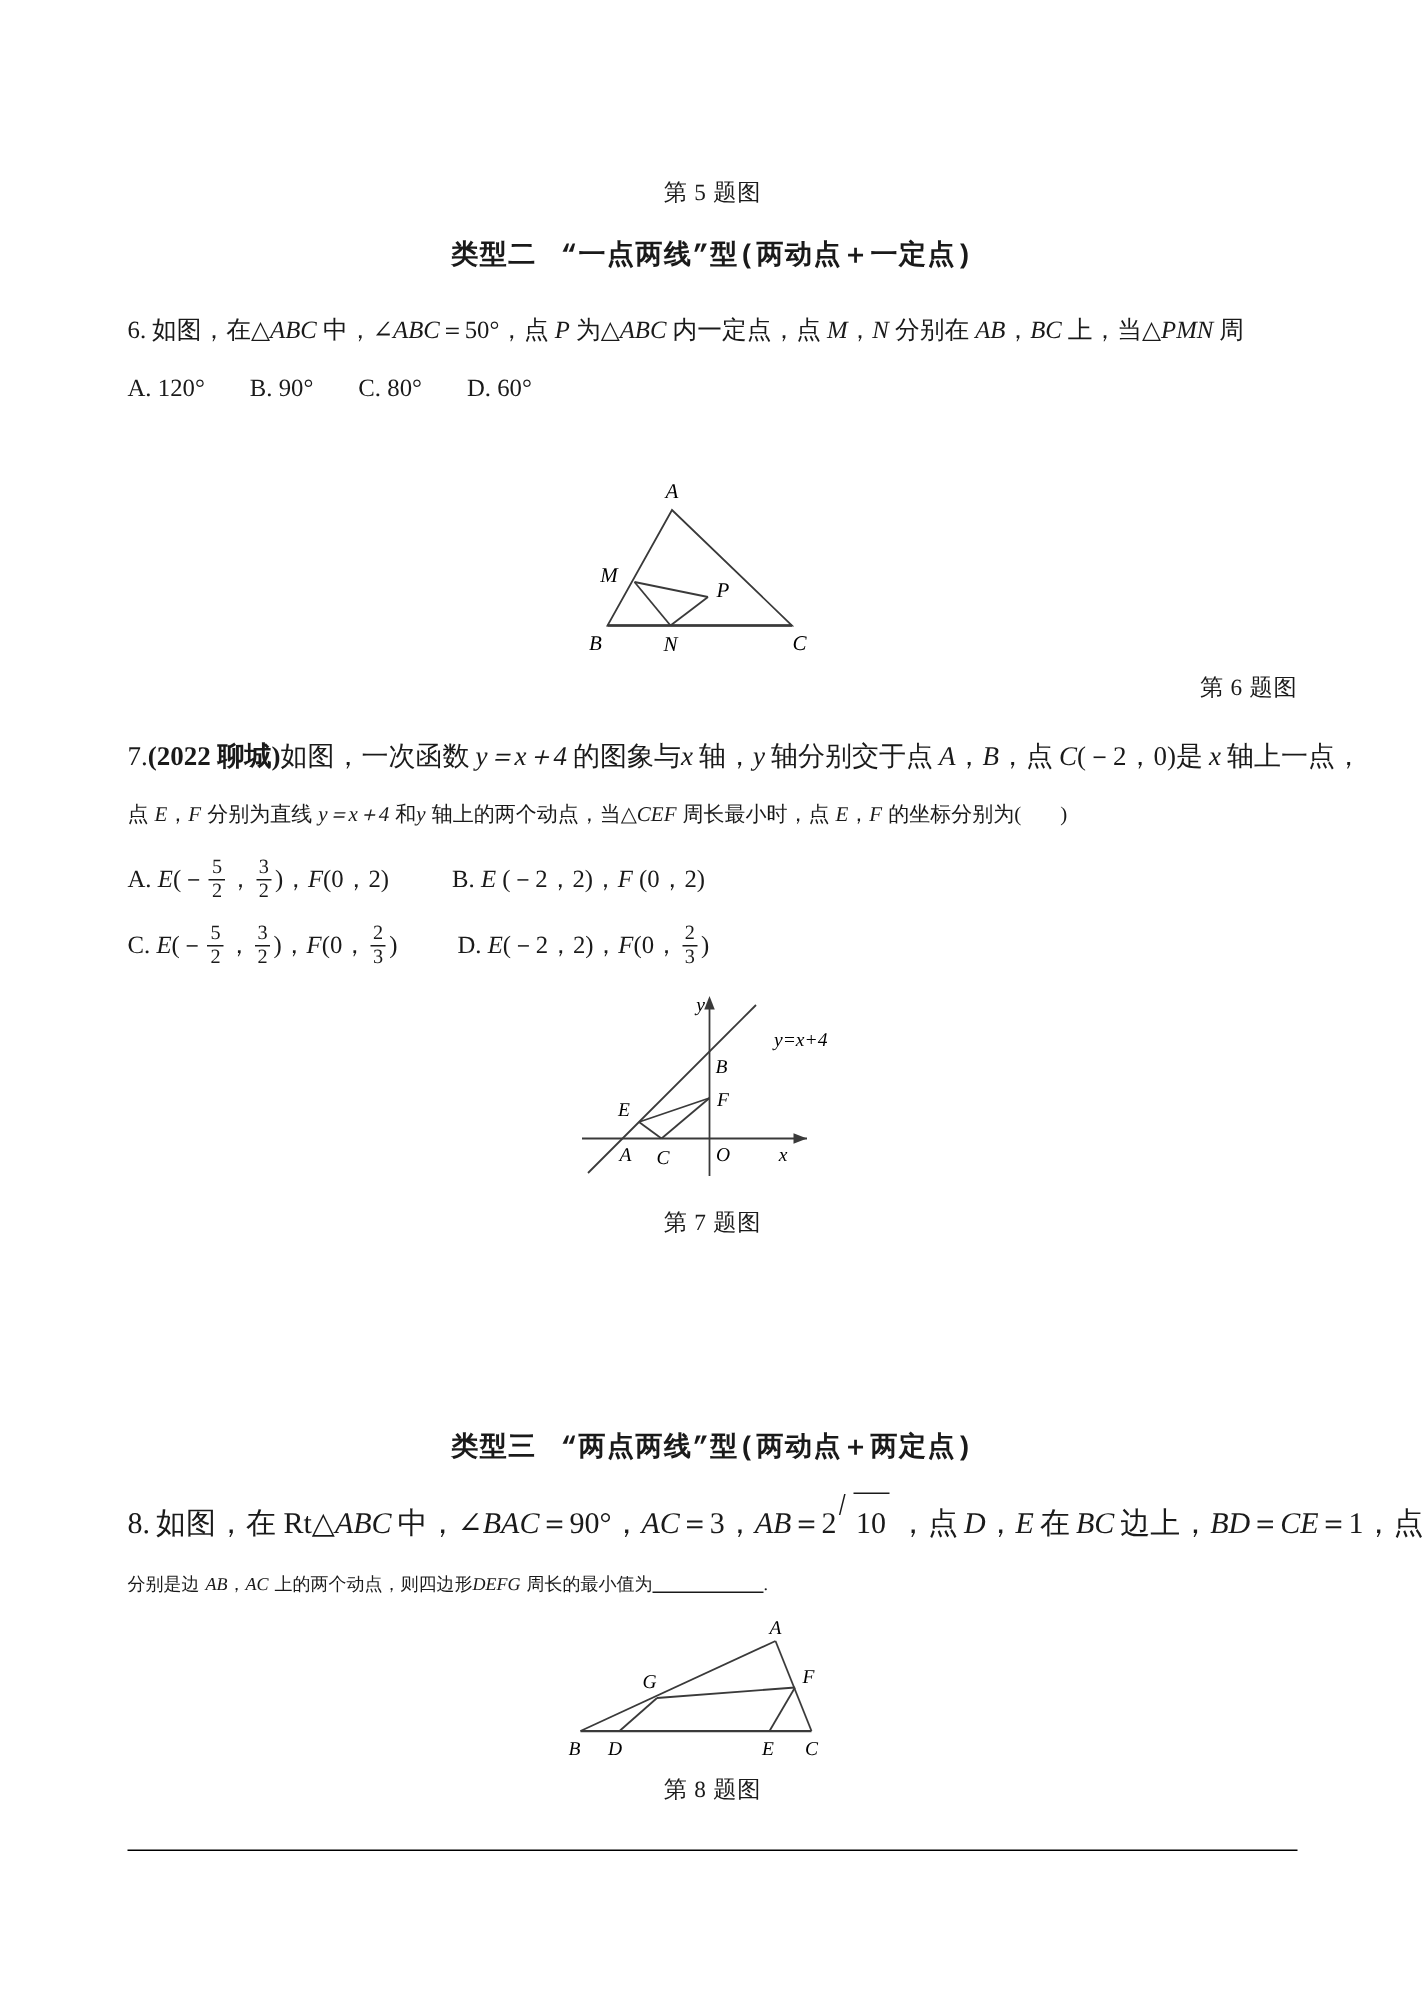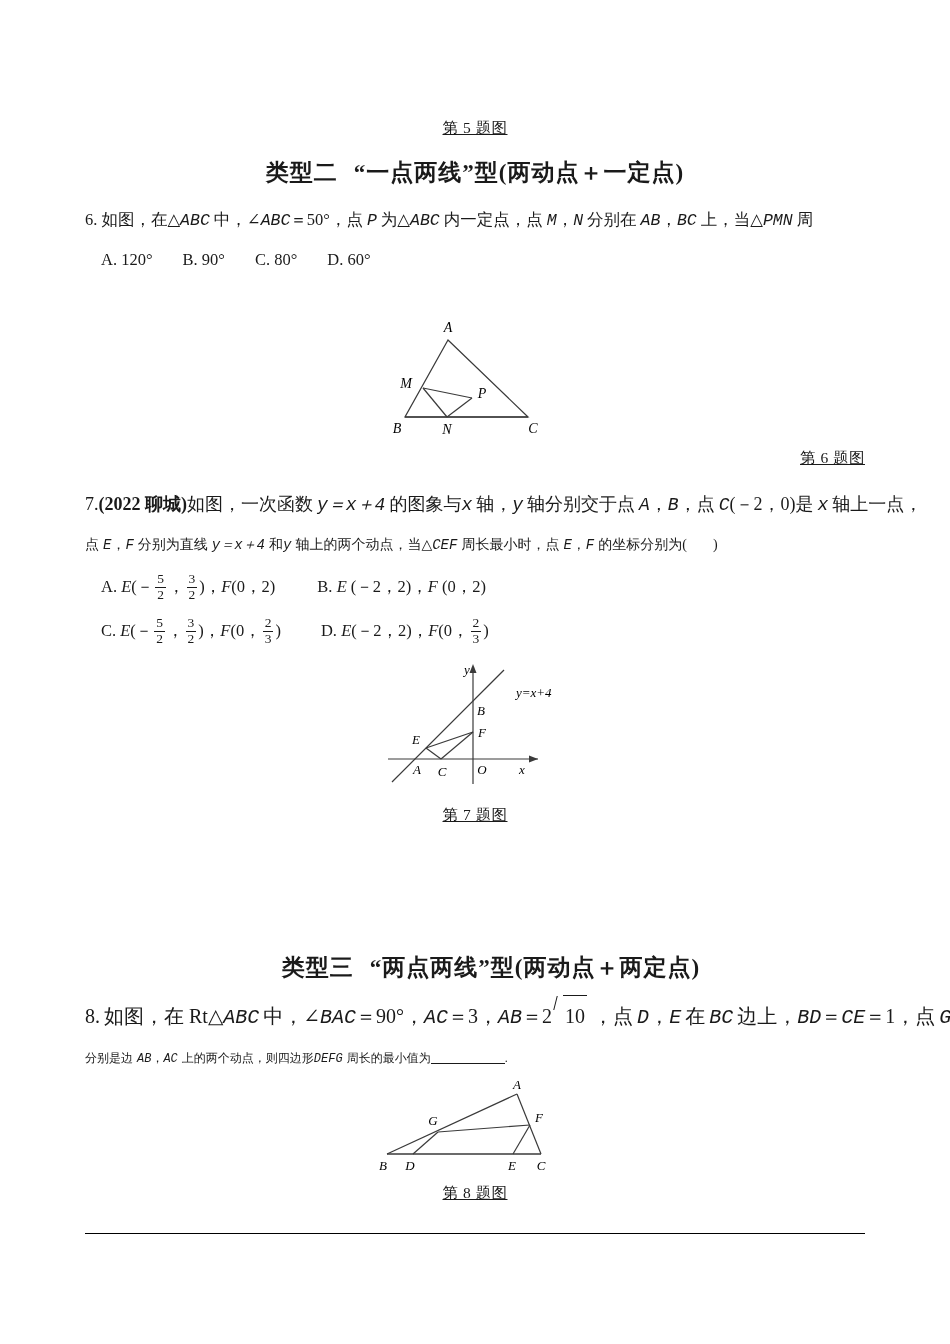--- a/index.html
+++ b/index.html
@@ -27,43 +27,41 @@
     top: 0;
     width: 780px;
   }
 
   
   .fig-caption {
     text-align: center;
     font-size: 15.5px;
     letter-spacing: 0.5px;
     font-family: "Liberation Serif", "DejaVu Serif", serif;
-    text-decoration: underline;
   }
   .type-heading {
     text-align: center;
-    font-size: 23px;
+    font-size: 18px;
     font-weight: bold;
-    font-family: Liberation Serif, serif;
+    font-family: Liberation Mono, monospace;
     letter-spacing: 1px;
   }
   .type-heading .gap { display:inline-block; width: 16px; }
 
   .q-line {
     font-size: 16.5px;
     line-height: 40px;
     white-space: nowrap;
   }
-  .q-line .it { font-style: italic; font-family: Liberation Mono, monospace; }
+  .q-line .it { font-style: italic; font-family: Liberation Serif, serif; }
   .q-line .sp { display:inline-block; width:4px; }
   .opt-row {
     font-size: 16.5px;
     line-height: 34px;
     white-space: nowrap;
-    margin-left: 16px;
   }
   .opt-row .it { font-style: italic; }
   .optgap { display:inline-block; width: 30px; }
 
   
   .frac {
     display: inline-block;
     vertical-align: middle;
     text-align: center;
     font-size: 13.5px;
@@ -203,21 +201,21 @@
         <text class="lbl" x="112" y="85" font-size="13" text-anchor="middle">F</text>
         <text class="lbl" x="47" y="122" font-size="13" text-anchor="middle">A</text>
         <text class="lbl" x="72" y="124" font-size="13" text-anchor="middle">C</text>
         <text class="lbl" x="112" y="122" font-size="13" text-anchor="middle">O</text>
         <text class="lbl" x="152" y="122" font-size="13" text-anchor="middle">x</text>
       </svg>
     </div>
 
     <div class="fig-caption" style="position:absolute; left:0; top:805px; width:780px;">第 7 题图</div>
 
-    <div class="type-heading" style="position:absolute; left:16px; top:952px; width:780px;">
+    <div class="type-heading" style="position:absolute; left:0; top:952px; width:780px;">
       <span>类型三</span><span class="gap"></span><span>“两点两线”型(两动点＋两定点)</span>
     </div>
 
     <div style="position:absolute; left:0; top:995px; width:780px;">
       <div class="q-line" style="font-size:20px;">
         <span>8.</span><span class="sp"></span><span>如图，在 Rt△</span><span class="it">ABC</span><span class="sp"></span><span>中，∠</span><span class="it">BAC</span><span>＝90°，</span><span class="it">AC</span><span>＝3，</span><span class="it">AB</span><span>＝2</span><span class="sqrt"><span class="tick"></span><span class="radicand">10</span></span><span class="sp"></span><span>，点</span><span class="sp"></span><span class="it">D</span><span>，</span><span class="it">E</span><span class="sp"></span><span>在</span><span class="sp"></span><span class="it">BC</span><span class="sp"></span><span>边上，</span><span class="it">BD</span><span>＝</span><span class="it">CE</span><span>＝1，点</span><span class="sp"></span><span class="it">G</span><span>，</span><span class="it">F</span>
       </div>
       <div class="q-line" style="font-size:12px;">
         <span>分别是边</span><span class="sp"></span><span class="it">AB</span><span>，</span><span class="it">AC</span><span class="sp"></span><span>上的两个动点，则四边形</span><span class="it">DEFG</span><span class="sp"></span><span>周长的最小值为</span><span class="blank-underline"></span><span>.</span>
       </div>

